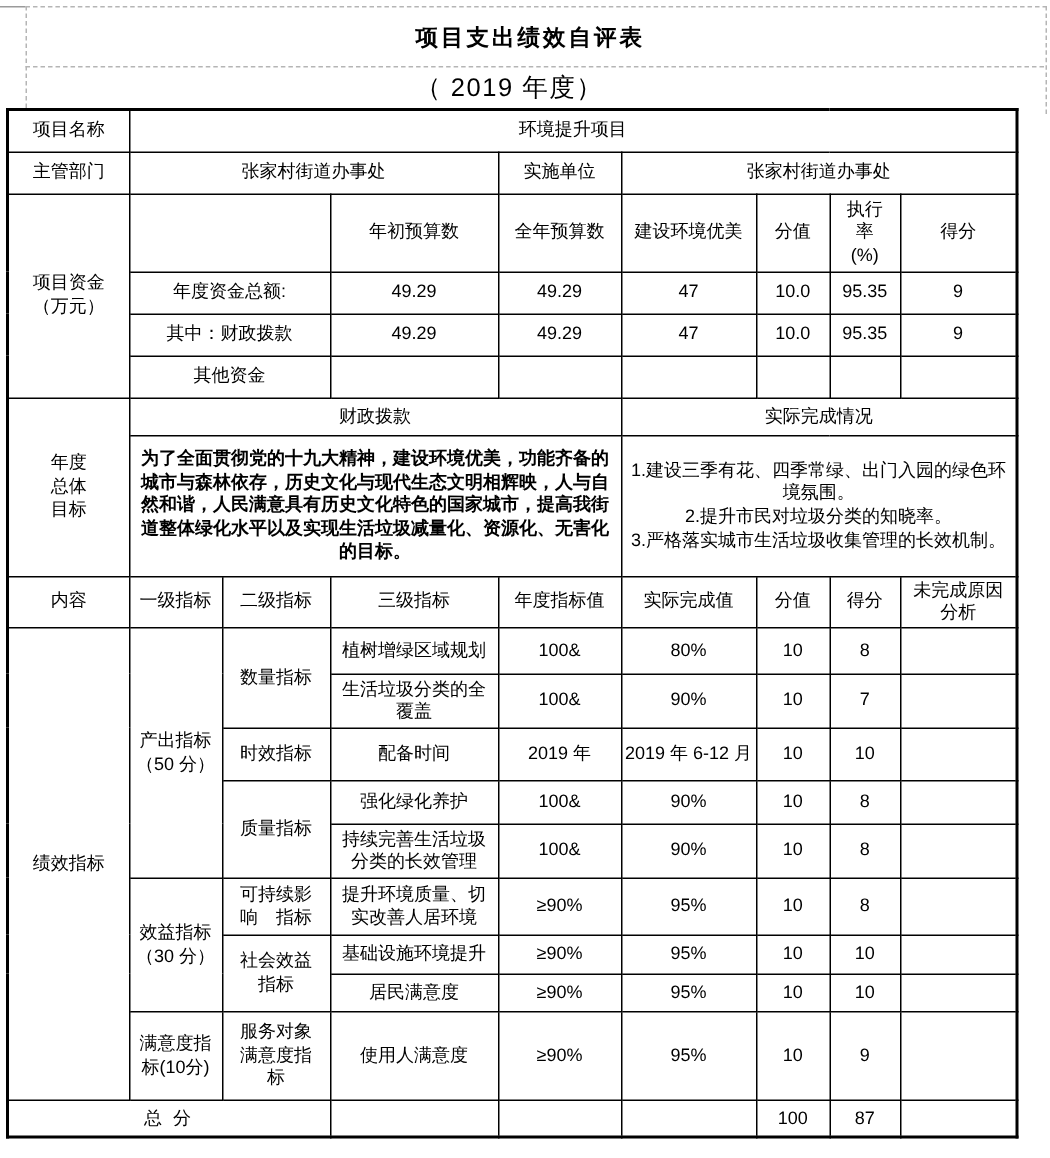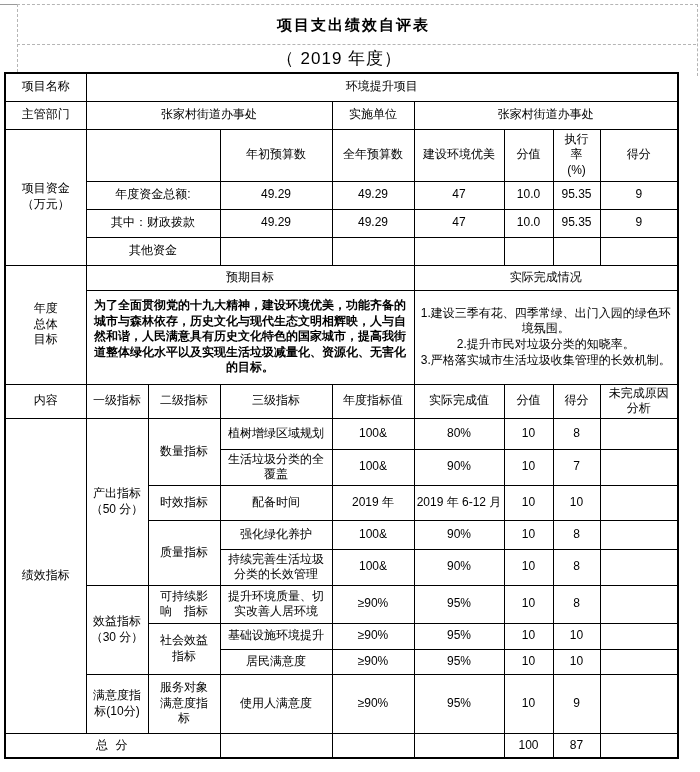--- a/index.html
+++ b/index.html
@@ -126,21 +126,21 @@
       <td></td>
       <td></td>
       <td></td>
       <td></td>
     </tr>
 
     <tr style="height:25px">
       <td rowspan="2" class="pre">年度
 总体
 目标</td>
-      <td colspan="4">预期目标</td>
+      <td colspan="4">财政拨款</td>
       <td colspan="4">实际完成情况</td>
     </tr>
 
     <tr style="height:94px">
       <td colspan="4" class="goal-expected">为了全面贯彻党的十九大精神，建设环境优美，功能齐备的城市与森林依存，历史文化与现代生态文明相辉映，人与自然和谐，人民满意具有历史文化特色的国家城市，提高我街道整体绿化水平以及实现生活垃圾减量化、资源化、无害化的目标。</td>
       <td colspan="4" class="goal-actual">1.建设三季有花、四季常绿、出门入园的绿色环境氛围。
 2.提升市民对垃圾分类的知晓率。
 3.严格落实城市生活垃圾收集管理的长效机制。</td>
     </tr>
 

